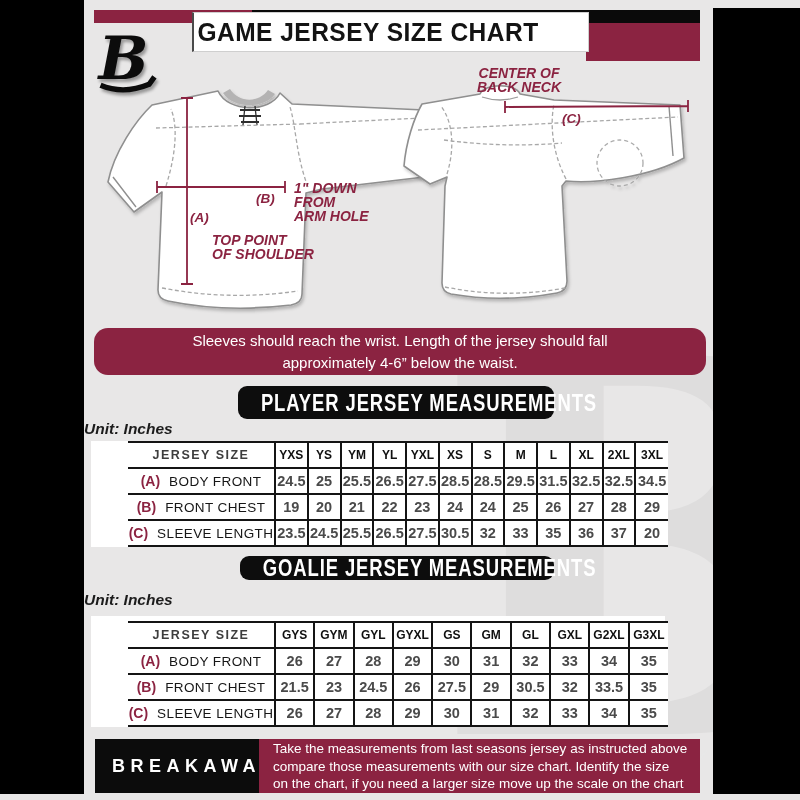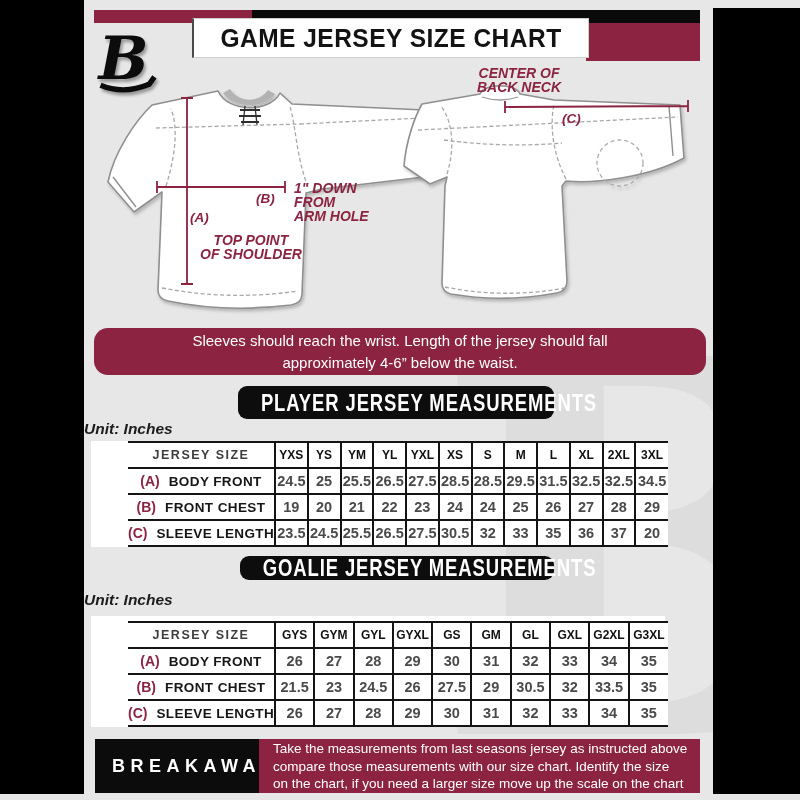--- a/index.html
+++ b/index.html
@@ -9,22 +9,22 @@
   .band{position:absolute;background:#000;z-index:6;}
   .band.left{left:0;top:0;width:84px;height:794px;}
   .band.right{left:713px;top:8px;width:87px;height:786px;}
   
   .watermark{position:absolute;left:433px;top:318px;z-index:0;font-family:"DejaVu Serif",serif;
              font-weight:bold;font-size:520px;line-height:.9;color:#dedddd;user-select:none;}
   
   .topbar-m{position:absolute;left:94px;top:10px;width:158px;height:13px;background:#8b2341;z-index:2;}
   .topbar-b{position:absolute;left:252px;top:10px;width:448px;height:13px;background:#0a0a0a;z-index:2;}
   .title-accent{position:absolute;left:586px;top:23px;width:114px;height:38px;background:#8b2341;z-index:2;}
-  .title-box{position:absolute;left:192px;top:18px;width:394px;height:38px;background:#fff;z-index:3;
-             border:1px solid #cfcfcf;border-left:2px solid #4a4a4a;display:flex;align-items:center;justify-content:center;}
+  .title-box{position:absolute;left:192px;top:12px;width:394px;height:38px;background:#fff;z-index:3;
+             border:1px solid #cfcfcf;border-left:2px solid #4a4a4a;display:flex;align-items:center;justify-content:flex-start;}
   .title-box span{font-size:25px;font-weight:bold;color:#131313;letter-spacing:.5px;transform:scaleX(.98);white-space:nowrap;}
   .logo{position:absolute;left:96px;top:24px;z-index:4;filter:drop-shadow(2px 3px 1.5px rgba(0,0,0,.35));}
   
   .diagram{position:absolute;left:84px;top:60px;width:626px;height:268px;z-index:2;}
   .diagram svg{position:absolute;left:0;top:0;}
   .mtext{position:absolute;color:#8b2341;font-weight:bold;font-style:italic;font-size:14px;line-height:14px;z-index:3;}
   .mkey{font-size:13.5px;}
   
   .note-banner{position:absolute;left:94px;top:328px;width:612px;height:47px;background:#8b2341;z-index:2;
                color:#fff;text-align:center;font-size:15px;line-height:22px;padding-top:2px;box-sizing:border-box;border-radius:14px;}
@@ -45,21 +45,21 @@
   table.size{position:absolute;left:128px;width:540px;border-collapse:collapse;table-layout:fixed;z-index:2;background:#fff;}
   table.size.player{top:441px;} table.size.goalie{top:621px;}
   table.size th,table.size td{border:2px solid #141414;height:26px;padding:0;box-sizing:border-box;
         text-align:center;vertical-align:middle;}
   table.size th:first-child,table.size td:first-child{border-left:none;width:147px;}
   table.size th:last-child,table.size td:last-child{border-right:none;}
   th.size-head{font-size:12px;font-weight:bold;color:#101010;}
   th.label-head{font-size:12.5px;font-weight:bold;letter-spacing:1.5px;color:#3d3d3d;}
   td.label-col{text-align:left;padding-left:20px;white-space:nowrap;}
   .rowkey{color:#8b2341;font-weight:bold;font-size:14px;margin-right:9px;}
-  .rowlabel{font-size:13.5px;font-weight:bold;color:#161616;letter-spacing:.4px;}
+  .rowlabel{font-size:13.5px;font-weight:normal;color:#161616;letter-spacing:.4px;}
   td.val{font-size:14.5px;font-weight:bold;color:#4a4a4a;}
   
   .f-black{position:absolute;left:95px;top:739px;width:164px;height:54px;background:#0c0c0c;z-index:2;
            display:flex;align-items:center;padding-left:10px;box-sizing:border-box;}
   .f-brand{color:#fff;font-size:18px;font-weight:bold;letter-spacing:5.5px;margin-left:7px;white-space:nowrap;}
   .f-maroon{position:absolute;left:259px;top:739px;width:441px;height:54px;background:#8b2341;z-index:2;
             color:#fff;font-size:13.5px;line-height:17.5px;padding:1px 0 0 14px;box-sizing:border-box;}
   .cursor-mark{position:absolute;left:703px;top:749px;width:2px;height:10px;background:#e8e8e8;
                transform:rotate(40deg);z-index:7;opacity:.9;}
 </style>
@@ -122,21 +122,21 @@
       <div>BACK NECK</div>
     </div>
     <div class="mtext mkey" style="left:478px;top:52px;">(C)</div>
     <div class="mtext mkey" style="left:172px;top:132px;">(B)</div>
     <div class="mtext" style="left:210px;top:121px;">
       <div>1" DOWN</div>
       <div>FROM</div>
       <div>ARM HOLE</div>
     </div>
     <div class="mtext mkey" style="left:106px;top:151px;">(A)</div>
-    <div class="mtext" style="left:116px;top:173px;text-align:center;">
+    <div class="mtext" style="left:128px;top:173px;">
       <div>TOP POINT</div>
       <div>OF SHOULDER</div>
     </div>
   </div>
 
   <div class="note-banner">
     <div>Sleeves should reach the wrist. Length of the jersey should fall</div>
     <div>approximately 4-6” below the waist.</div>
   </div>
 

